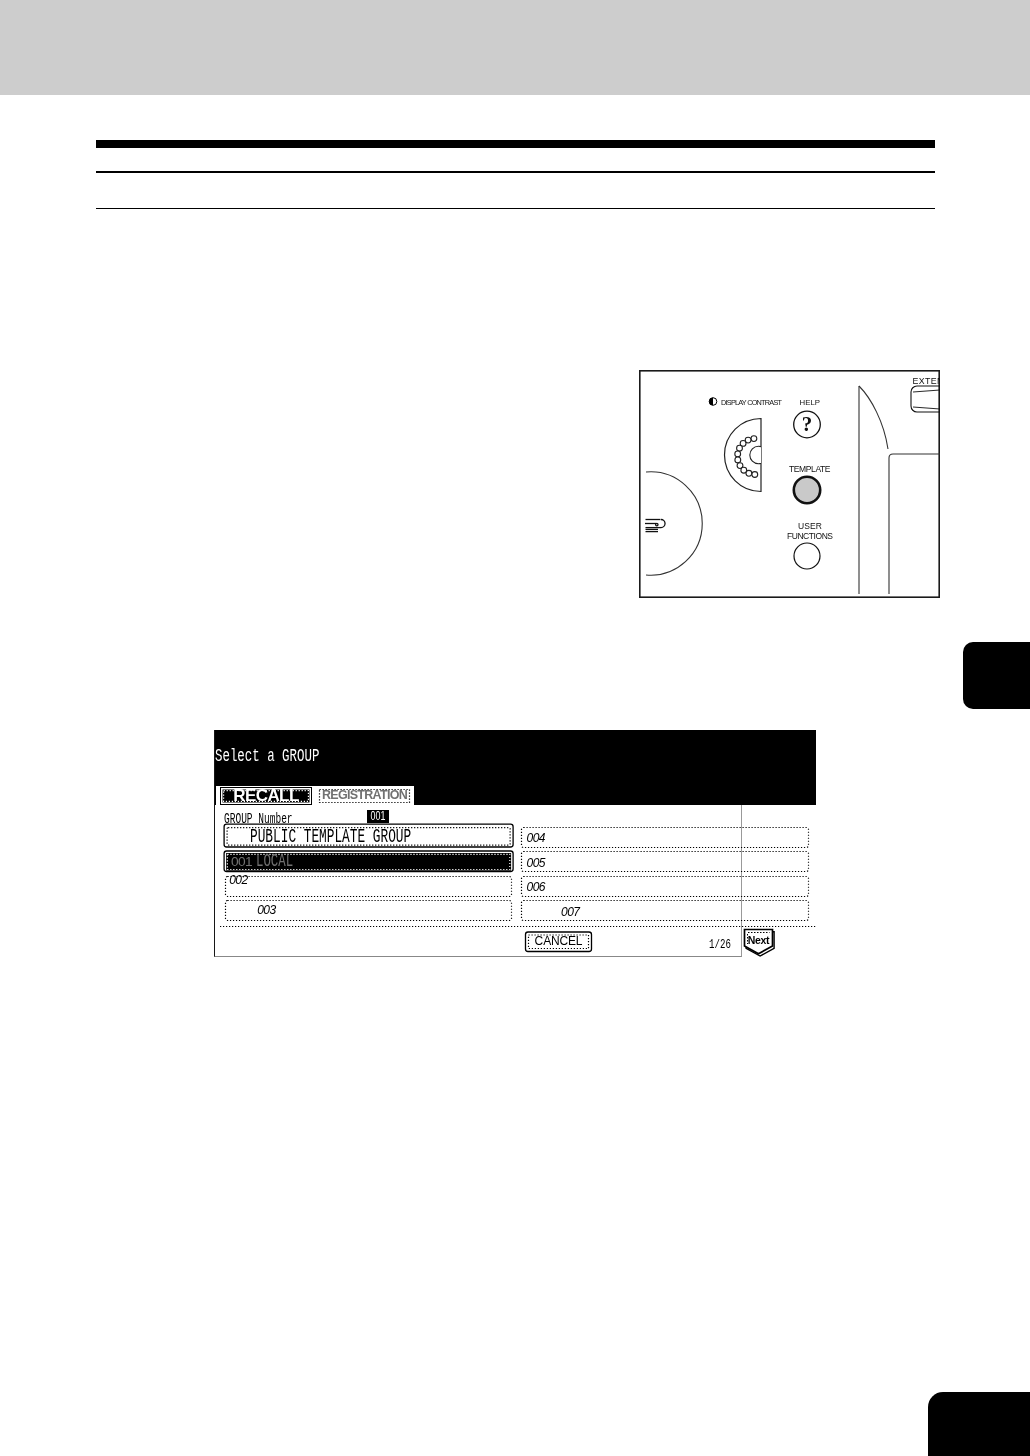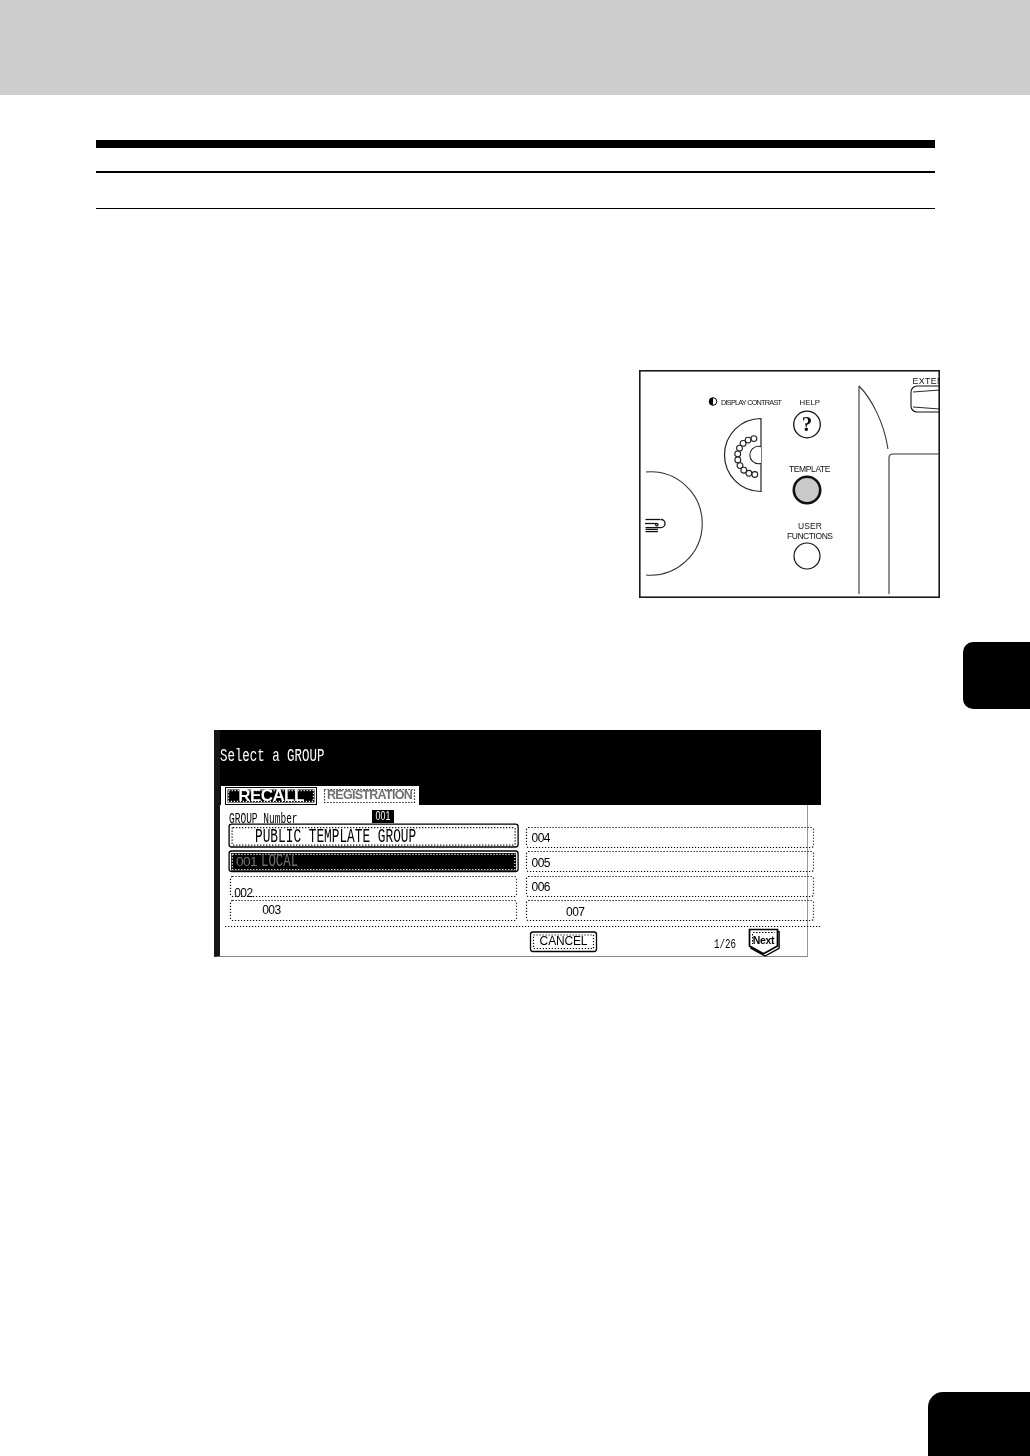--- a/index.html
+++ b/index.html
@@ -1,19 +1,19 @@
 <!DOCTYPE html>
 <html><head>
 <meta charset="utf-8">
 <style>
   html,body{margin:0;padding:0;background:#fff;}
   body{width:1030px;height:1456px;position:relative;overflow:hidden;font-family:"Liberation Sans",sans-serif;filter:grayscale(1);}
   .abs{position:absolute;}
   .mono{font-family:"Liberation Mono",monospace;}
-  .dig{font-family:"Liberation Sans",sans-serif;font-size:12px;line-height:9px;letter-spacing:-0.5px;}
+  .dig{font-family:"Liberation Sans",sans-serif;font-size:12px;line-height:9px;letter-spacing:-0.5px;font-style:italic;}
   .dig span{display:inline-block;}
 </style>
 </head>
 <body>
 
   <div class="abs" style="left:0;top:0;width:1030px;height:95px;background:#cdcdcd"></div>
 
   <div class="abs" style="left:96px;top:140px;width:839px;height:8px;background:#000"></div>
   <div class="abs" style="left:96px;top:171px;width:839px;height:1.5px;background:#000"></div>
   <div class="abs" style="left:96px;top:207.5px;width:839px;height:1.5px;background:#000"></div>
@@ -74,21 +74,21 @@
     <path d="M301,84 H254 Q250,84 250,88 V224" fill="none" stroke="#333" stroke-width="1.1"></path>
 
     <text x="273.5" y="13.5" font-size="8.8" letter-spacing="0.4" fill="#111">EXTEN</text>
     <rect x="272" y="16" width="40" height="26" rx="6" fill="none" stroke="#111" stroke-width="1.1"></rect>
     <path d="M274,22 L301,20" fill="none" stroke="#111" stroke-width="0.9"></path>
     <path d="M274,37 L301,39" fill="none" stroke="#111" stroke-width="0.9"></path>
   </svg>
 
   <div class="abs" style="left:963px;top:642px;width:67px;height:67px;background:#000;border-radius:10px 0 0 10px"></div>
 
-  <div class="abs" style="left:214px;top:730px;width:594px;height:227px;box-sizing:border-box;background:#fff;border-left:6px solid #0f172a;border-right:1px solid #999;border-bottom:1px solid #888;">
+  <div class="abs" style="left:214px;top:730px;width:528px;height:227px;box-sizing:border-box;background:#fff;border-left:1px solid #0f172a;border-right:1px solid #999;border-bottom:1px solid #888;">
     <div class="abs" style="left:0;top:0;width:601px;height:75px;background:#000"></div>
     <div class="abs" style="left:1px;top:56px;width:198px;height:19px;background:#fff"></div>
     <svg class="abs" style="left:0;top:0" width="601" height="226" viewBox="0 0 601 226">
 
       <rect x="5.5" y="57.5" width="91" height="17" fill="#fff" stroke="#000" stroke-width="1"></rect>
       <rect x="7.5" y="59.5" width="87" height="13" fill="#000"></rect>
       <rect x="8.6" y="60.6" width="84.8" height="10.8" fill="none" stroke="#fff" stroke-width="1.2" stroke-dasharray="1.2 1.8"></rect>
 
       <rect x="102" y="57" width="95" height="18" fill="#fff"></rect>
       <rect x="104.5" y="59.5" width="90" height="13" fill="none" stroke="#000" stroke-width="1.2" stroke-dasharray="1.2 1.8"></rect>
@@ -114,21 +114,21 @@
     </svg>
     <div class="abs mono" style="left:-0.1px;top:19.2px;color:#fff;font-size:18px;line-height:15px;transform:scaleX(0.69);transform-origin:left top;white-space:nowrap;">Select a GROUP</div>
     <div class="abs" style="left:9px;top:61px;width:84px;color:#fff;font-weight:bold;font-size:17px;letter-spacing:-0.6px;text-align:center;line-height:10px;">RECALL</div>
     <div class="abs" style="left:105px;top:60px;width:89px;color:#ec4899;font-weight:bold;font-size:12.5px;letter-spacing:-0.7px;text-align:center;line-height:10.5px;">REGISTRATION</div>
     <div class="abs mono" style="left:8.5px;top:84px;font-size:14px;line-height:11px;transform:scaleX(0.68);transform-origin:left top;white-space:nowrap;">GROUP Number</div>
     <div class="abs" style="left:152px;top:80px;width:22px;height:13px;background:#000;color:#fff;font-size:11.9px;line-height:12.5px;text-align:center;"><span style="display:inline-block;transform:scaleX(0.75)">001</span></div>
     <div class="abs mono" style="left:34.6px;top:99.6px;font-size:20.5px;line-height:14px;white-space:nowrap;"><span style="display:inline-block;transform:scaleX(0.624);transform-origin:left top;">PUBLIC TEMPLATE GROUP</span></div>
     <div class="abs mono" style="left:16.1px;top:124px;color:#8b5cf6;font-size:19px;line-height:14.5px;white-space:nowrap;"><span style="display:inline-block;font-family:'Liberation Sans',sans-serif;font-size:13.7px;letter-spacing:-0.6px;margin-right:3.5px;">001</span><span style="display:inline-block;transform:scaleX(0.65);transform-origin:left top;">LOCAL</span></div>
     <div class="abs dig" style="left:311.5px;top:103.9px;"><span>004</span></div>
     <div class="abs dig" style="left:311.5px;top:128.5px;"><span>005</span></div>
-    <div class="abs dig" style="left:14.2px;top:159px;"><span>002</span></div>
+    <div class="abs dig" style="left:14.2px;top:146px;"><span>002</span></div>
     <div class="abs dig" style="left:311.5px;top:153.1px;"><span>006</span></div>
     <div class="abs dig" style="left:14.2px;top:176.3px;padding-left:28px;"><span>003</span></div>
     <div class="abs dig" style="left:298px;top:177.9px;margin-left:48px;"><span>007</span></div>
     <div class="abs" style="left:314px;top:205.5px;width:59px;font-weight:normal;font-size:12px;letter-spacing:-0.15px;line-height:11.5px;text-align:center;">CANCEL</div>
     <div class="abs mono" style="left:494px;top:210px;font-size:13px;line-height:10px;"><span style="display:inline-block;transform:scaleX(0.7);transform-origin:left top;">1/26</span></div>
 
     <svg class="abs" style="left:528px;top:198px" width="34" height="29" viewBox="0 0 34 29">
       <path d="M3.1,3.8 H31.1 V20.3 L17.1,28 L3.1,20.3 Z" fill="#fff" stroke="#000" stroke-width="1.4"></path>
       <path d="M1.5,1.5 H29.5 V18 L15.5,25.7 L1.5,18 Z" fill="#fff" stroke="#000" stroke-width="1.7"></path>
       <path d="M5,4.5 H26.5" stroke="#000" stroke-width="1" stroke-dasharray="1.5,1.5"></path>

